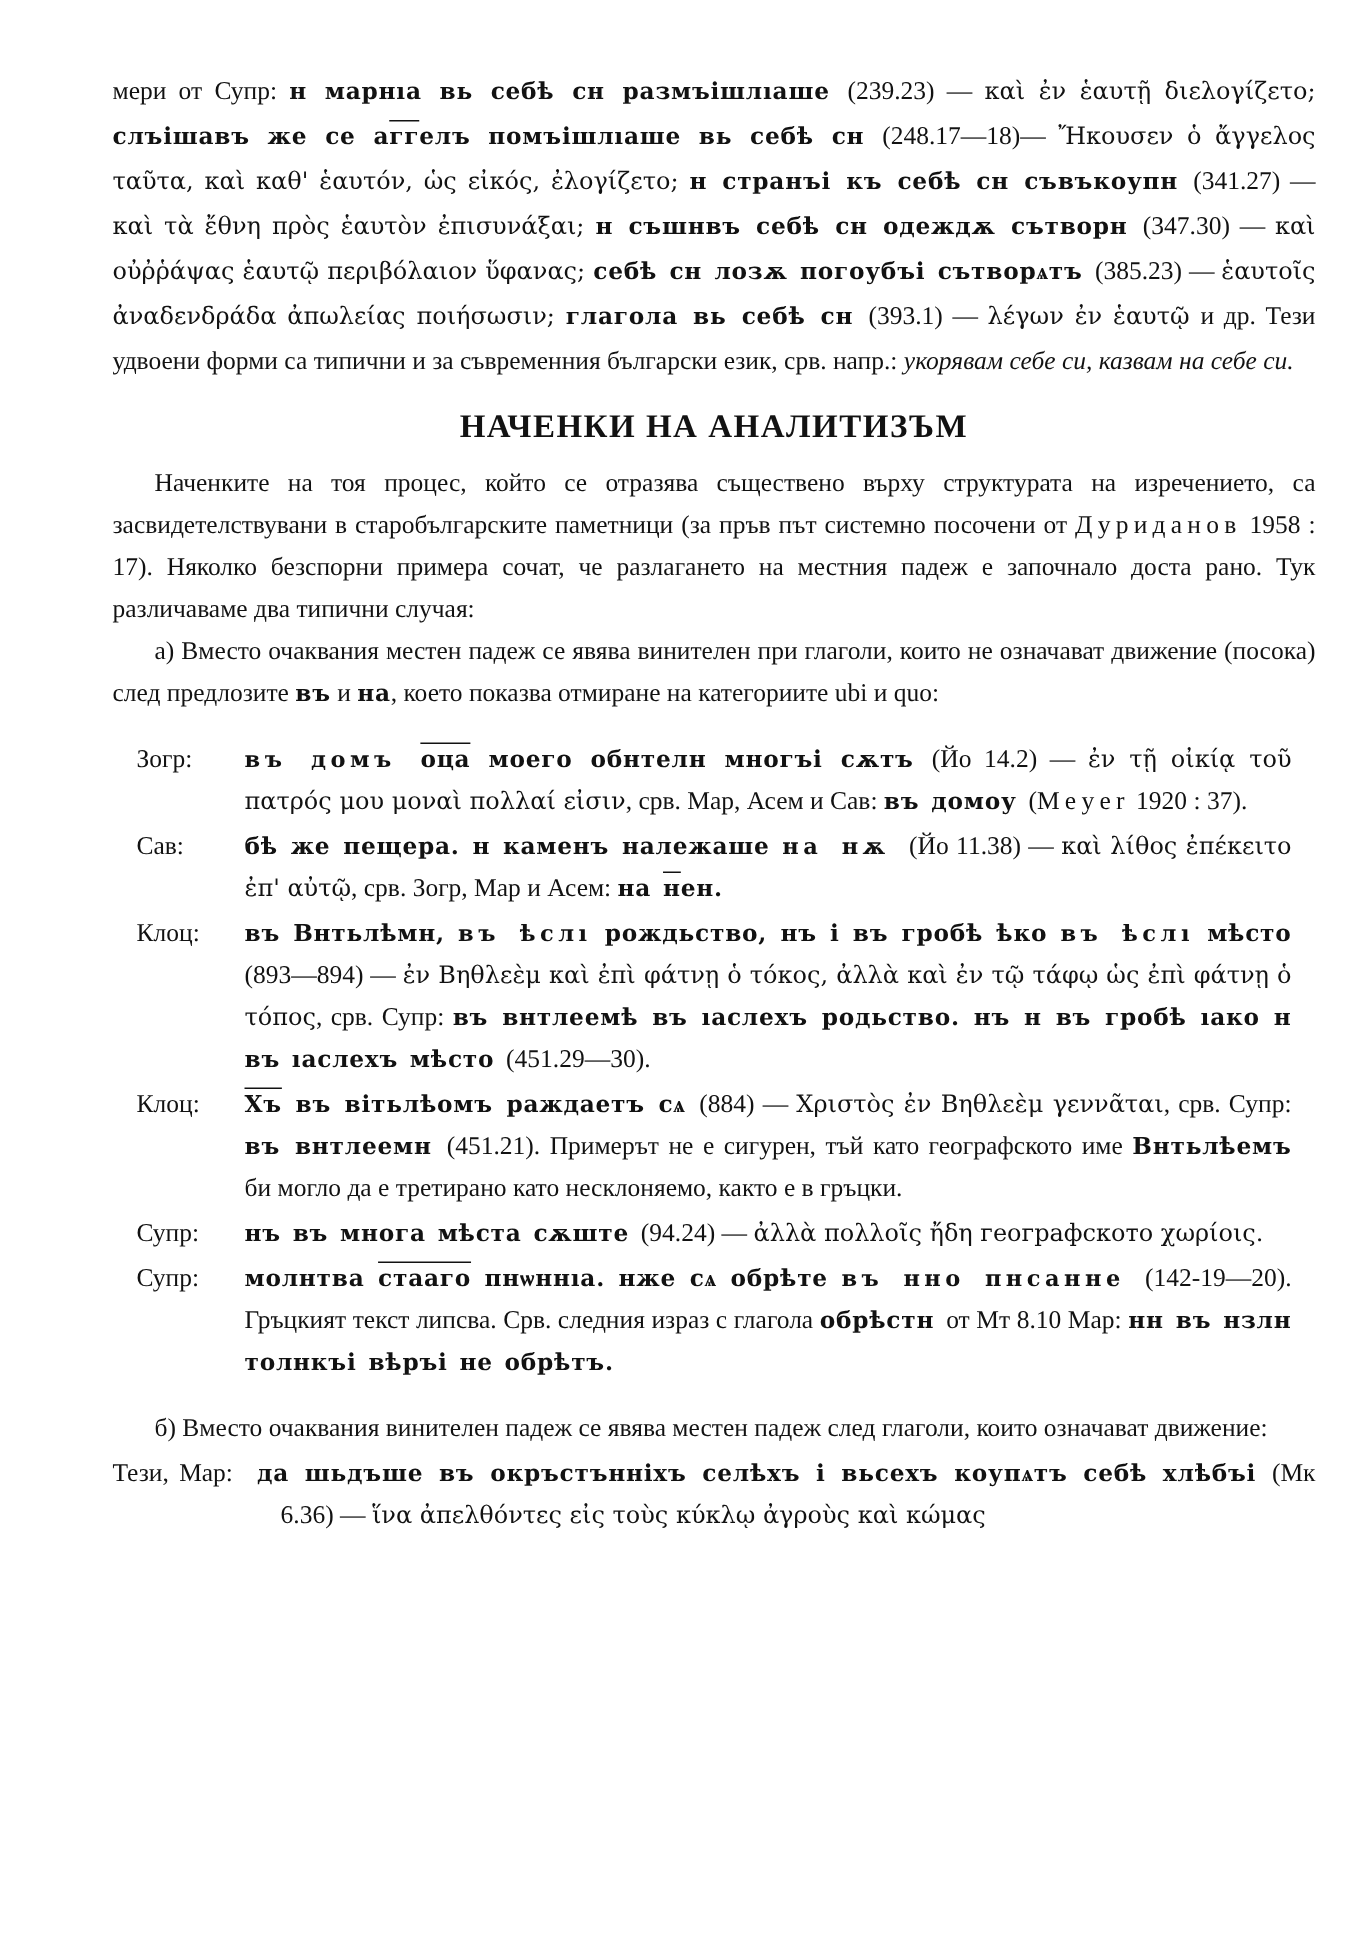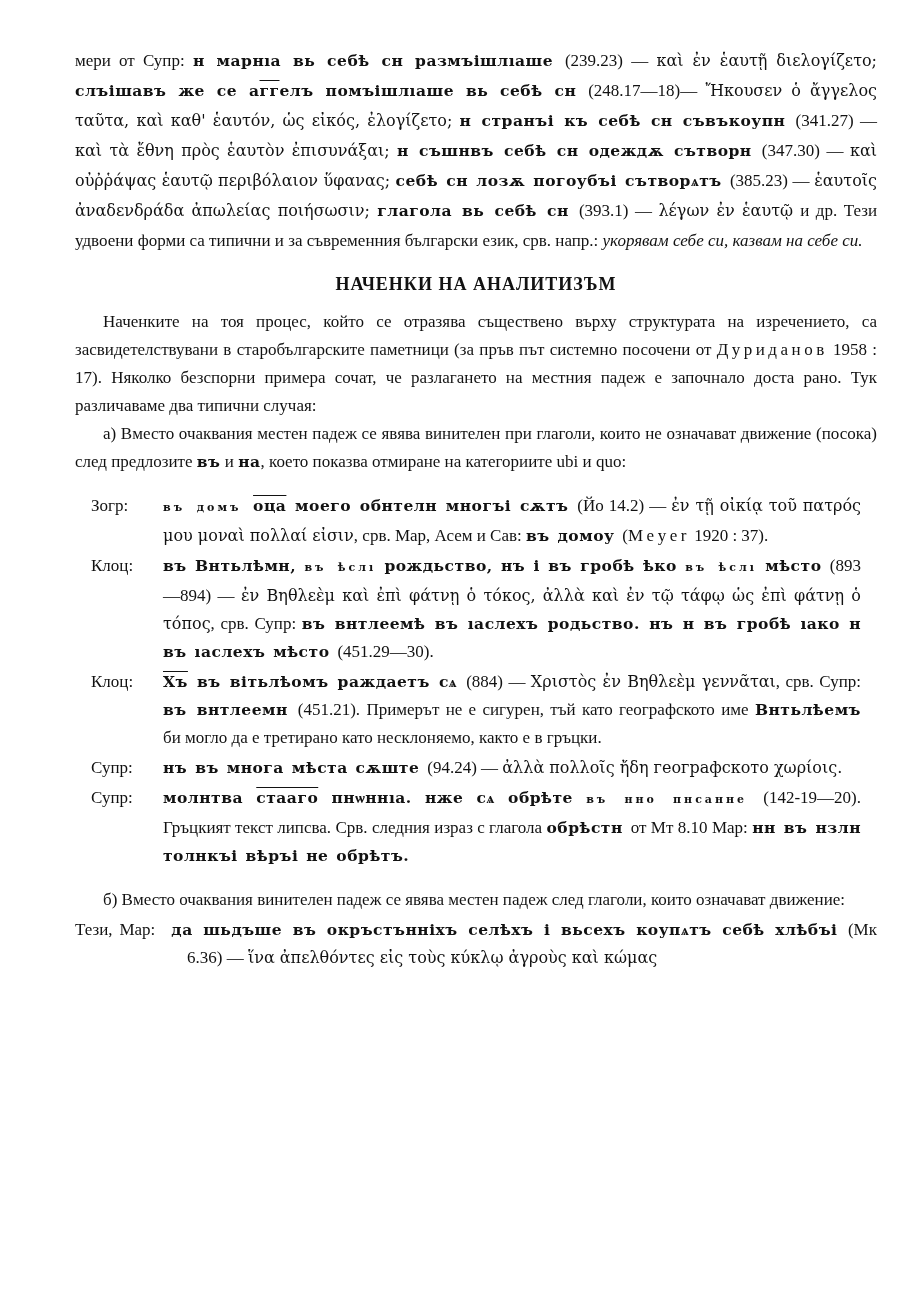--- a/index.html
+++ b/index.html
@@ -25,21 +25,21 @@
     font-size:17px;
     line-height:28px;
     text-align:justify;
   }
   .para{margin:0;}
   .para.indent{text-indent:28px;}
   .p1{line-height:30px;}
   .heading{
     margin:16px 0 12px 0;
     text-align:center;
-    font-size:18px;
+    font-size:22px;
     font-weight:bold;
     letter-spacing:1px;
     line-height:24px;
   }
   .ex-list{margin:16px;}
   .ex-item{
     position:relative;
     padding-left:72px;
     margin:2px 0 2px 0;
     text-align:justify;
@@ -75,21 +75,21 @@
   .seg-o{
     font-family:"DejaVu Serif", serif;
     font-weight:bold;
     font-size:15.5px;
     letter-spacing:0.5px;
     word-spacing:2px;
   }
   .seg-osp{
     font-family:"DejaVu Serif", serif;
     font-weight:bold;
-    font-size:11px;
+    font-size:15px;
     letter-spacing:3px;
     word-spacing:4px;
   }
   .seg-ot{
     font-family:"DejaVu Serif", serif;
     font-weight:bold;
     font-size:15.5px;
     letter-spacing:0.5px;
     text-decoration:overline;
   }
@@ -115,20 +115,24 @@
     <p class="para indent"><span class="seg-n">Наченките на тоя процес, който се отразява съществено върху структурата на изречението, са засвидетелствувани в старобългарските паметници (за пръв път системно посочени от </span><span class="seg-sp">Дуриданов</span><span class="seg-n"> 1958 : 17). Няколко безспорни примера сочат, че разлагането на местния падеж е започнало доста рано. Тук различаваме два типични случая:</span></p>
 
     <p class="para indent"><span class="seg-n">а) Вместо очаквания местен падеж се явява винителен при глаголи, които не означават движение (посока) след предлозите </span><span class="seg-o">въ</span><span class="seg-n"> и </span><span class="seg-o">на</span><span class="seg-n">, което показва отмиране на категориите </span><span class="seg-lat">ubi</span><span class="seg-n"> и </span><span class="seg-lat">quo</span><span class="seg-n">:</span></p>
 
     <div class="ex-list">
       <div class="ex-item">
         <span class="ex-label">Зогр:</span>
         <span class="ex-text"><span class="seg-osp">въ домъ </span><span class="seg-ot">оца</span><span class="seg-o"> моего обнтелн многъі сѫтъ </span><span class="seg-n">(Йо 14.2) — </span><span class="seg-g">ἐν τῇ οἰκίᾳ τοῦ πατρός μου μοναὶ πολλαί εἰσιν</span><span class="seg-n">, срв. Мар, Асем и Сав: </span><span class="seg-o">въ домоу </span><span class="seg-n">(</span><span class="seg-sp">Meyer</span><span class="seg-n"> 1920 : 37).</span></span>
       </div>
       <div class="ex-item">
+        <span class="ex-label">Сав:</span>
+        <span class="ex-text"><span class="seg-o">бѣ же пещера. н каменъ належаше </span><span class="seg-osp">на нѫ </span><span class="seg-n">(Йо 11.38) — </span><span class="seg-g">καὶ λίθος ἐπέκειτο ἐπ' αὐτῷ</span><span class="seg-n">, срв. Зогр, Мар и Асем: </span><span class="seg-o">на </span><span class="seg-ot">н</span><span class="seg-o">ен.</span></span>
+      </div>
+      <div class="ex-item">
         <span class="ex-label">Клоц:</span>
         <span class="ex-text"><span class="seg-o">въ Внтьлѣмн, </span><span class="seg-osp">въ ѣслı</span><span class="seg-o"> рождьство, нъ і въ гробѣ ѣко </span><span class="seg-osp">въ ѣслı</span><span class="seg-o"> мѣсто </span><span class="seg-n">(893—894) — </span><span class="seg-g">ἐν Βηθλεὲμ καὶ ἐπὶ φάτνῃ ὁ τόκος, ἀλλὰ καὶ ἐν τῷ τάφῳ ὡς ἐπὶ φάτνῃ ὁ τόπος</span><span class="seg-n">, срв. Супр: </span><span class="seg-o">въ внтлеемѣ въ ıаслехъ родьство. нъ н въ гробѣ ıако н въ ıаслехъ мѣсто </span><span class="seg-n">(451.29—30).</span></span>
       </div>
       <div class="ex-item">
         <span class="ex-label">Клоц:</span>
         <span class="ex-text"><span class="seg-ot">Хъ</span><span class="seg-o"> въ вітьлѣомъ раждаетъ сѧ </span><span class="seg-n">(884) — </span><span class="seg-g">Χριστὸς ἐν Βηθλεὲμ γεννᾶται</span><span class="seg-n">, срв. Супр: </span><span class="seg-o">въ внтлеемн </span><span class="seg-n">(451.21). Примерът не е сигурен, тъй като географското име </span><span class="seg-o">Внтьлѣемъ </span><span class="seg-n">би могло да е третирано като несклоняемо, както е в гръцки.</span></span>
       </div>
       <div class="ex-item">
         <span class="ex-label">Супр:</span>
         <span class="ex-text"><span class="seg-o">нъ въ многа мѣста сѫште </span><span class="seg-n">(94.24) — </span><span class="seg-g">ἀλλὰ πολλοῖς ἤδη географското χωρίοις.</span></span>

